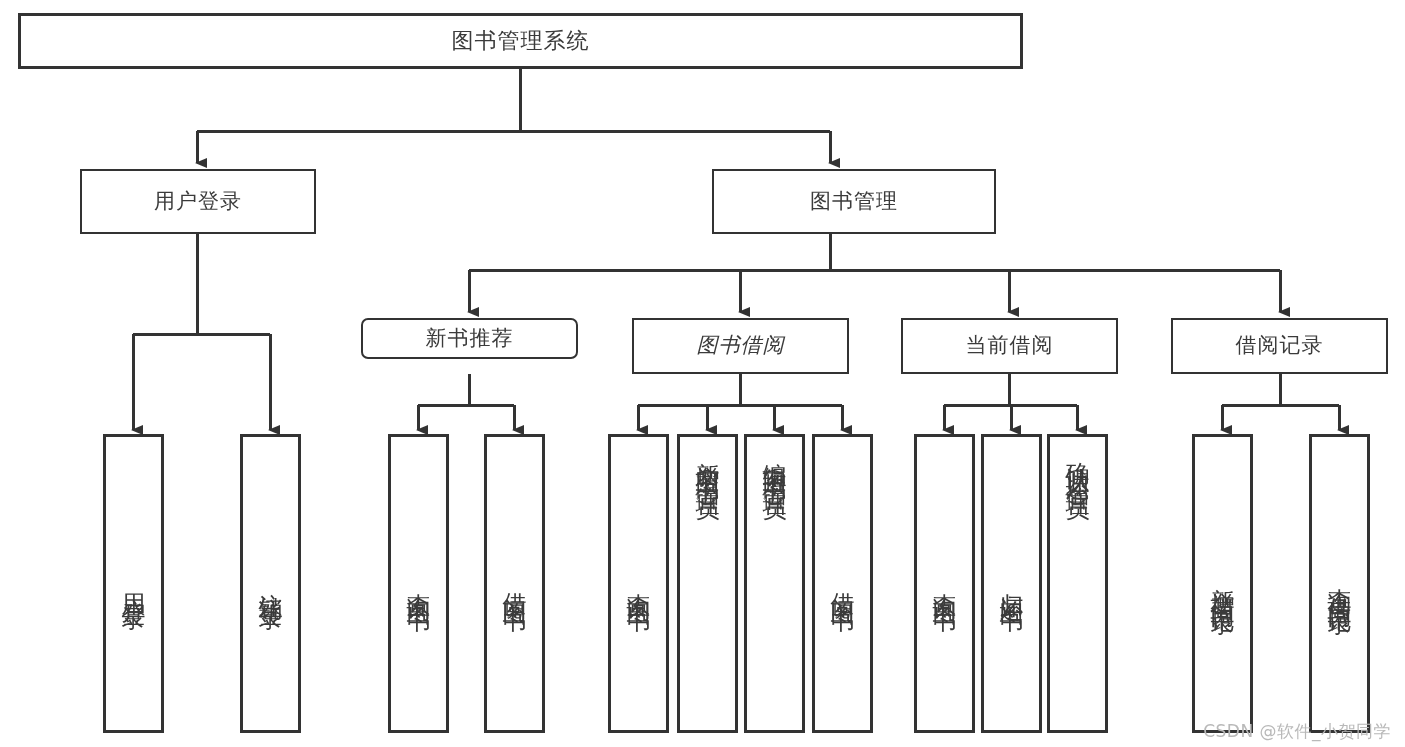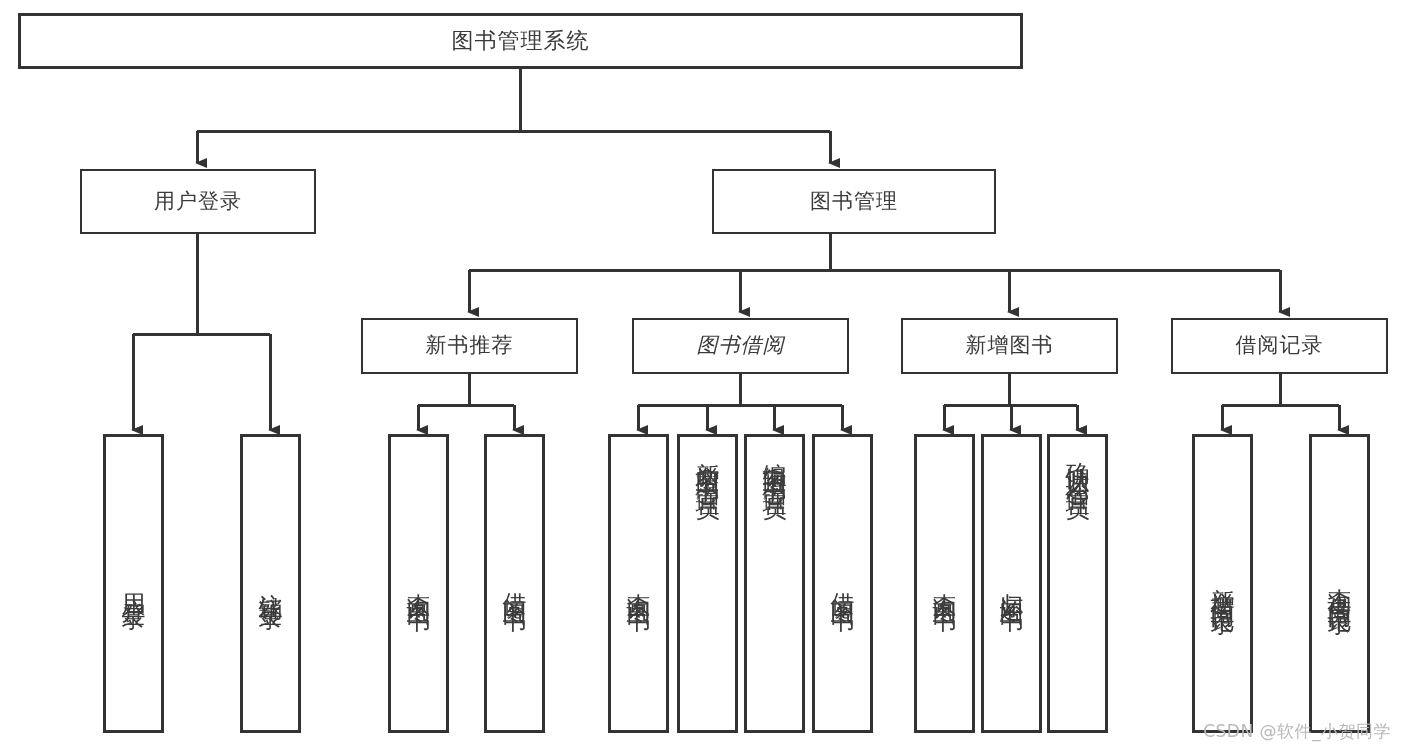--- a/index.html
+++ b/index.html
@@ -134,28 +134,28 @@
     <span class="label">图书管理系统</span>
   </div>
 
   <div class="node level2" style="left:80px;top:169px;width:236px;height:65px;">
     <span class="label">用户登录</span>
   </div>
   <div class="node level2" style="left:712px;top:169px;width:284px;height:65px;">
     <span class="label">图书管理</span>
   </div>
 
-  <div class="node level3" style="left:361px;top:318px;width:217px;height:56px;">
+  <div class="node level3" style="left:361px;top:318px;width:217px;height:41px;border-radius:7px;">
     <span class="label">新书推荐</span>
   </div>
   <div class="node level3" style="left:632px;top:318px;width:217px;height:56px;font-style:italic;">
     <span class="label">图书借阅</span>
   </div>
   <div class="node level3" style="left:901px;top:318px;width:217px;height:56px;">
-    <span class="label">新增图书</span>
+    <span class="label">当前借阅</span>
   </div>
   <div class="node level3" style="left:1171px;top:318px;width:217px;height:56px;">
     <span class="label">借阅记录</span>
   </div>
 
   <div class="node leaf centered" style="left:103px;top:434px;width:61px;height:299px;">
     <span class="label">用户登录</span>
   </div>
   <div class="node leaf centered" style="left:240px;top:434px;width:61px;height:299px;">
     <span class="label">注销登录</span>

